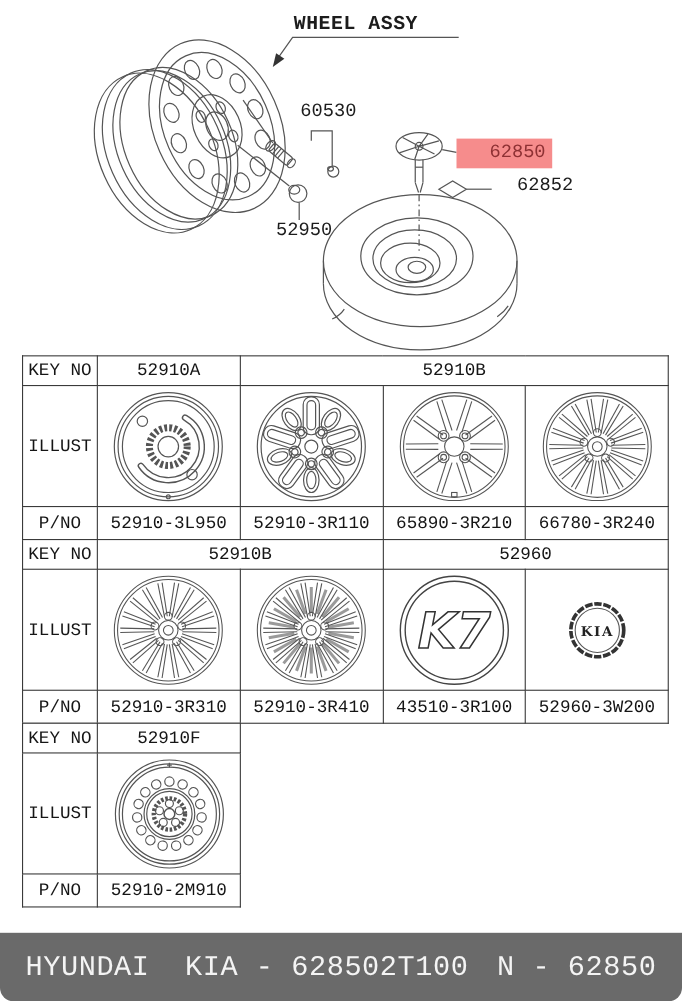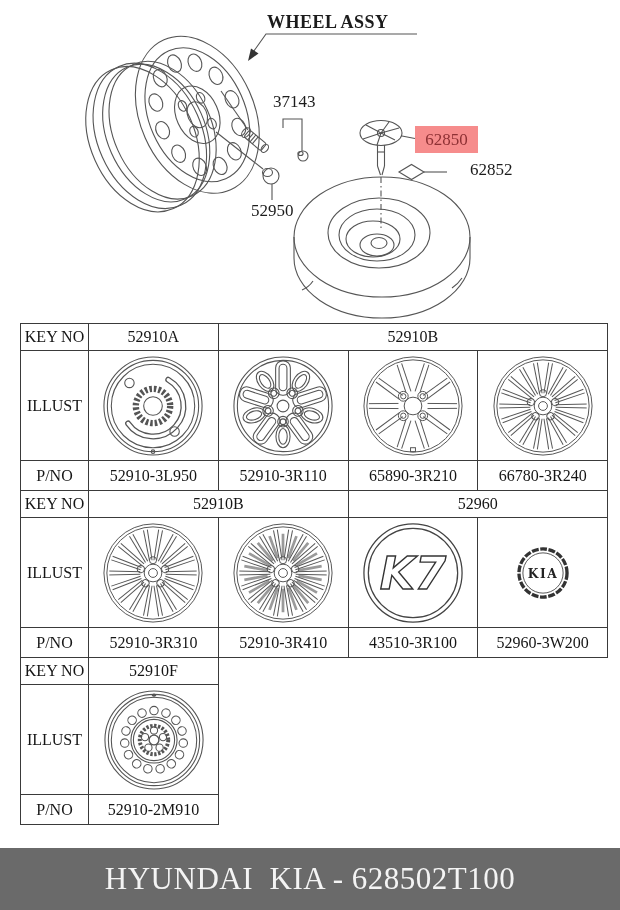--- a/index.html
+++ b/index.html
@@ -1,39 +1,39 @@
 <!DOCTYPE html>
 <html><head>
 <meta charset="utf-8">
 <style>
   html,body{margin:0;padding:0;background:#fff;}
   .page{position:relative;width:620px;height:910px;background:#ffffff;overflow:hidden;
-        font-family:Liberation Serif, serif;color:#1c1c1c;}
+        font-family:Liberation Mono, monospace;color:#1c1c1c;border-radius:12px;}
   
   .diagram{position:absolute;left:0;top:0;width:620px;height:322px;}
   .diagram svg.art{position:absolute;left:0;top:0;}
   .lbl{position:absolute;font-size:17px;font-weight:500;white-space:pre;color:#1c1c1c;}
   .lbl.title{font-size:18px;font-weight:700;letter-spacing:.5px;}
   .hl-box{position:absolute;left:415px;top:126px;width:63px;height:27px;
           background:#f68c8c;display:flex;align-items:center;justify-content:center;
-          font-size:17px;font-weight:500;color:#8e3134;}
+          font-size:17px;font-weight:500;color:#8e3134;padding-left:24px;}
   
   table.parts{position:absolute;border-collapse:collapse;table-layout:fixed;background:#fff;padding-left:10px;}
   table.parts td{border:1px solid #3a3a3a;text-align:center;vertical-align:middle;
                  padding:0;font-size:16px;color:#151515;}
   tr.r-key td{height:26px;}
   tr.r-illust td{height:109px;margin-top:44px;}
   tr.r-pno td{height:29px;}
   .t12{left:20px;top:323px;width:587px;}
   .t3{left:20px;top:657px;width:199px;}
   svg.wheel{display:block;margin:0 auto;}
   
   .footer{position:absolute;left:0;top:848px;width:620px;height:62px;background:#6a6a6a;
           display:flex;align-items:center;justify-content:center;gap:26px;
-          font-size:31px;color:#f4f4f4;letter-spacing:.5px;white-space:pre;}
+          font-size:26px;color:#f4f4f4;letter-spacing:.5px;white-space:pre;}
   .hidden-defs{position:absolute;width:0;height:0;overflow:hidden;}
 </style>
 </head>
 <body>
 
 <svg class="hidden-defs" aria-hidden="true">
   <defs>
 
     <symbol id="sym-steel-face" viewBox="0 0 128 108">
       <g fill="none" stroke="#555" stroke-width="1.1">
@@ -345,21 +345,21 @@
           <ellipse cx="377" cy="235" rx="38" ry="26"></ellipse>
           <ellipse cx="373" cy="239" rx="27" ry="18"></ellipse>
           <ellipse cx="377" cy="245" rx="17" ry="11"></ellipse>
           <ellipse cx="379" cy="243" rx="8" ry="5.5"></ellipse>
           <path d="M302 290 Q309 287 313 281 M452 288 Q458 284 462 278"></path>
         </g>
       </g>
     </svg>
 
     <div class="lbl title" style="left:267px;top:12px">WHEEL ASSY</div>
-    <div class="lbl" style="left:273px;top:92px">37143</div>
+    <div class="lbl" style="left:273px;top:92px">60530</div>
     <div class="lbl" style="left:251px;top:201px">52950</div>
     <div class="hl-box">62850</div>
     <div class="lbl" style="left:470px;top:160px">62852</div>
   </div>
 
   <table class="parts t12">
     <colgroup>
         <col style="width:68px">
         <col style="width:129.75px">
         <col style="width:129.75px">
@@ -460,15 +460,16 @@
     </tr>
     <tr class="r-pno">
       <td>P/NO</td>
       <td>52910-2M910</td>
     </tr>
   </tbody>
     </table>
 
   <div class="footer">
     <span>HYUNDAI  KIA - 628502T100</span>
+    <span>N - 62850</span>
   </div>
 
 </div>
 
 </body></html>

